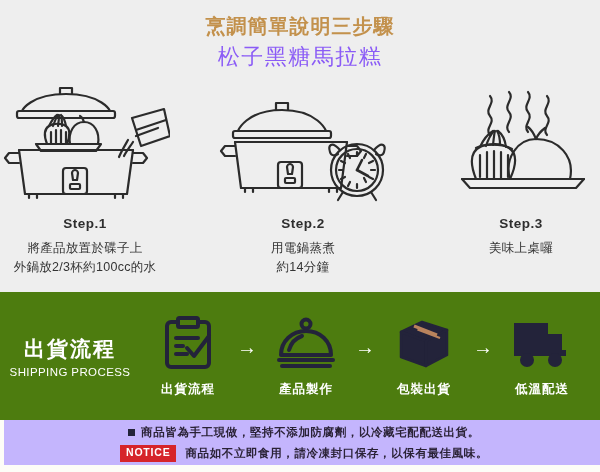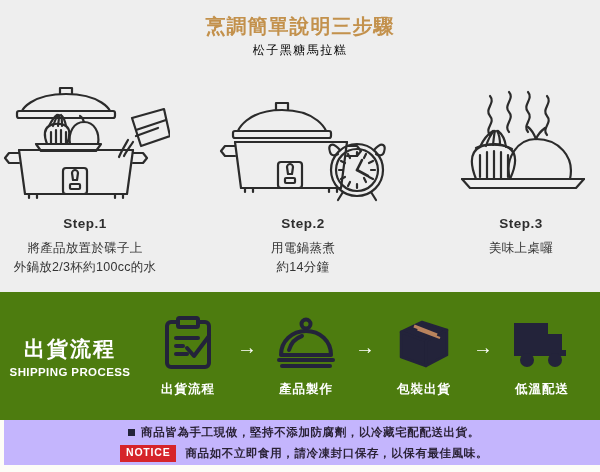--- a/index.html
+++ b/index.html
@@ -14,21 +14,21 @@
   .top{
     position:absolute;left:0;top:0;width:600px;height:292px;
     background:#eeeeee;
   }
   .titles{text-align:center;padding-top:14px;}
   .title-main{
     font-size:20px;font-weight:bold;color:#c3914c;letter-spacing:1px;
     line-height:1.25;
   }
   .title-sub{
-    font-size:12px;font-weight:400;color:#000000;letter-spacing:1.5px;
+    font-size:22px;font-weight:400;color:#8b5cf6;letter-spacing:1.5px;
     margin-top:4px;line-height:1.25;
   }
   .steps{
     position:absolute;left:0;top:84px;width:600px;
     display:flex;justify-content:space-around;align-items:flex-start;gap:48px;
   }
   .step{width:200px;text-align:center;}
   .step-art{height:118px;display:flex;align-items:flex-end;justify-content:center;}
   .step-label{
     font-size:13.5px;font-weight:bold;color:#2e2e2e;margin-top:14px;letter-spacing:.5px;
@@ -40,21 +40,21 @@
   
   .ship{
     position:absolute;left:0;top:292px;width:600px;height:128px;
     background:#4d7c0f;
     display:flex;align-items:center;
   }
   .ship-head{
     width:140px;text-align:center;color:#ffffff;flex:none;
   }
   .ship-head .cn{font-size:21px;font-weight:bold;letter-spacing:2px;}
-  .ship-head .en{font-size:11.5px;font-weight:bold;letter-spacing:.4px;margin-top:3px;}
+  .ship-head .en{font-size:11.5px;font-weight:normal;letter-spacing:.4px;margin-top:3px;}
   .flow{
     flex:1;display:flex;align-items:center;justify-content:space-between;
     padding:0 14px 0 2px;
   }
   .flow-item{width:92px;text-align:center;}
   .flow-icon{height:58px;display:flex;align-items:center;justify-content:center;}
   .flow-label{
     color:#ffffff;font-size:12.5px;font-weight:bold;margin-top:9px;letter-spacing:1px;
   }
   .flow-arrow{

